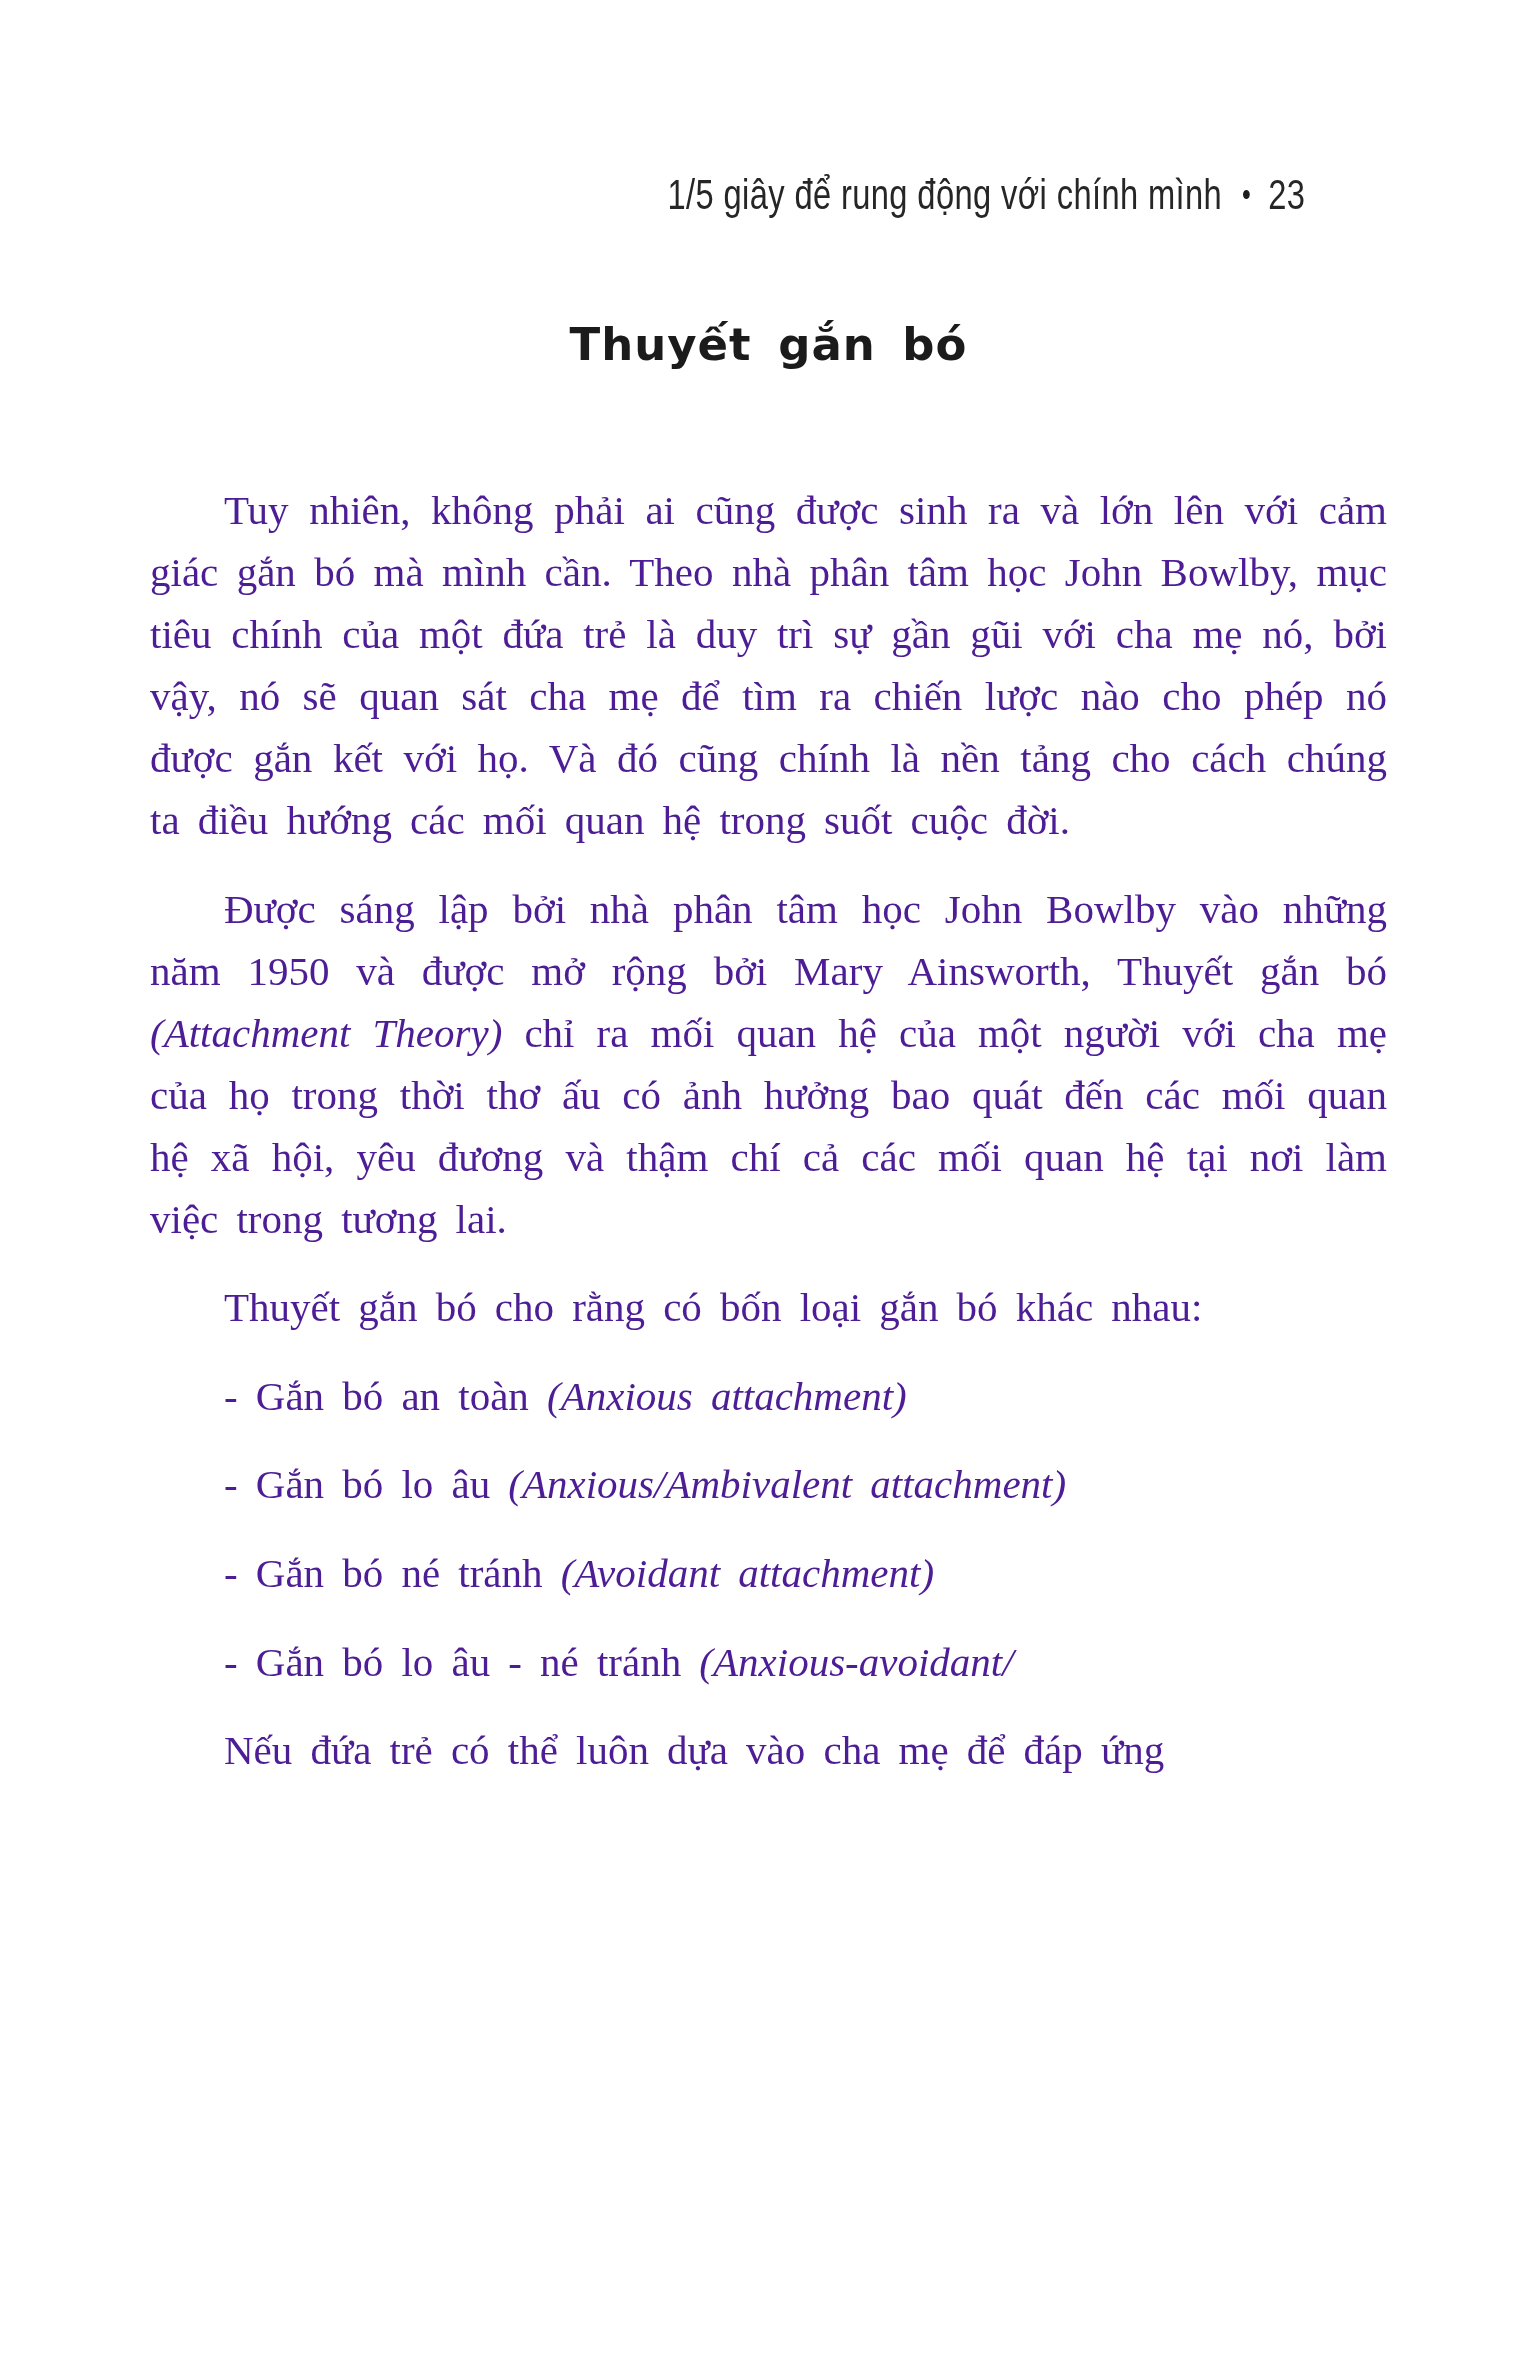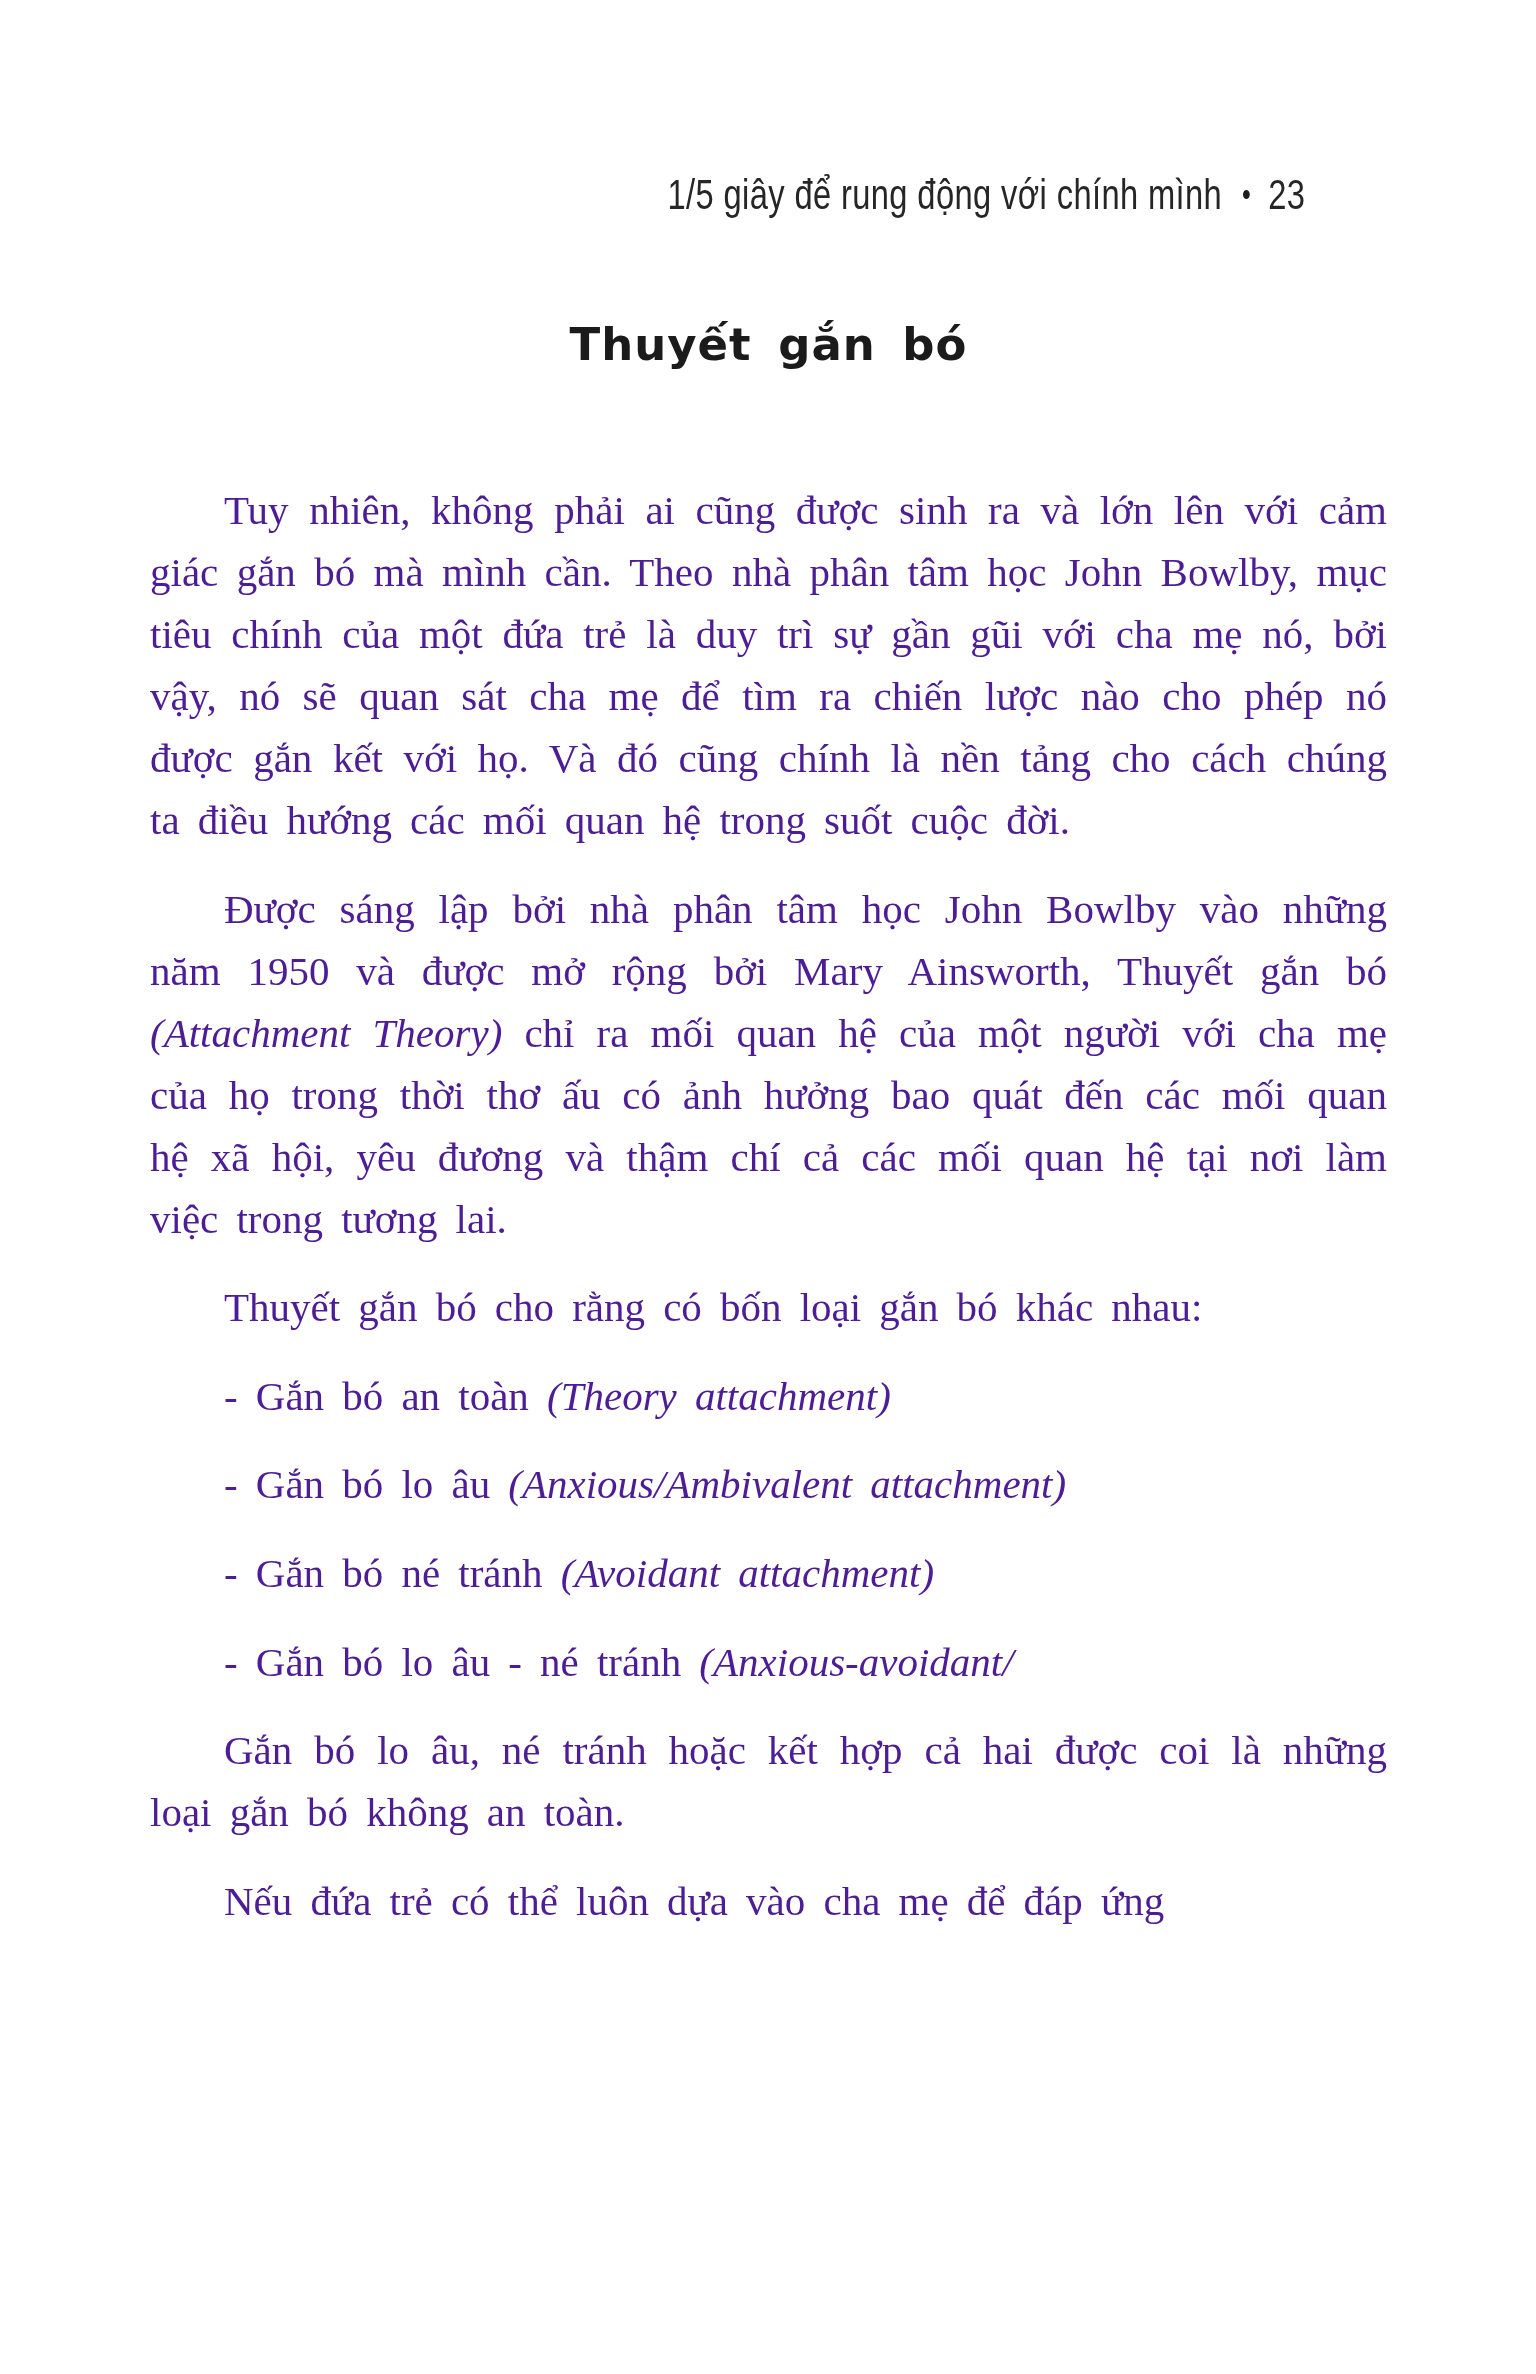--- a/index.html
+++ b/index.html
@@ -76,22 +76,21 @@
       <span>23</span>
     </span>
   </div>
 
   <h1 class="chapter-title">Thuyết gắn bó</h1>
 
   <div class="body-text">
       <p class="para"><span>Tuy nhiên, không phải ai cũng được sinh ra và lớn lên với cảm giác gắn bó mà mình cần. Theo nhà phân tâm học John Bowlby, mục tiêu chính của một đứa trẻ là duy trì sự gần gũi với cha mẹ nó, bởi vậy, nó sẽ quan sát cha mẹ để tìm ra chiến lược nào cho phép nó được gắn kết với họ. Và đó cũng chính là nền tảng cho cách chúng ta điều hướng các mối quan hệ trong suốt cuộc đời.</span></p>
       <p class="para"><span>Được sáng lập bởi nhà phân tâm học John Bowlby vào những năm 1950 và được mở rộng bởi Mary Ainsworth, Thuyết gắn bó </span><em>(Attachment Theory)</em><span> chỉ ra mối quan hệ của một người với cha mẹ của họ trong thời thơ ấu có ảnh hưởng bao quát đến các mối quan hệ xã hội, yêu đương và thậm chí cả các mối quan hệ tại nơi làm việc trong tương lai.</span></p>
       <p class="para"><span>Thuyết gắn bó cho rằng có bốn loại gắn bó khác nhau:</span></p>
-      <p class="para"><span>- Gắn bó an toàn </span><em>(Theory attachment)</em></p>
+      <p class="para"><span>- Gắn bó an toàn </span><em>(Anxious attachment)</em></p>
       <p class="para"><span>- Gắn bó lo âu </span><em>(Anxious/Ambivalent attachment)</em></p>
       <p class="para"><span>- Gắn bó né tránh </span><em>(Avoidant attachment)</em></p>
       <p class="para"><span>- Gắn bó lo âu - né tránh </span><em>(Anxious-avoidant/</em><br></p>
-      <p class="para"><span>Gắn bó lo âu, né tránh hoặc kết hợp cả hai được coi là những loại gắn bó không an toàn.</span></p>
       <p class="para"><span>Nếu đứa trẻ có thể luôn dựa vào cha mẹ để đáp ứng</span></p>
     </div>
 
 </div>
 
 
 </body></html>

